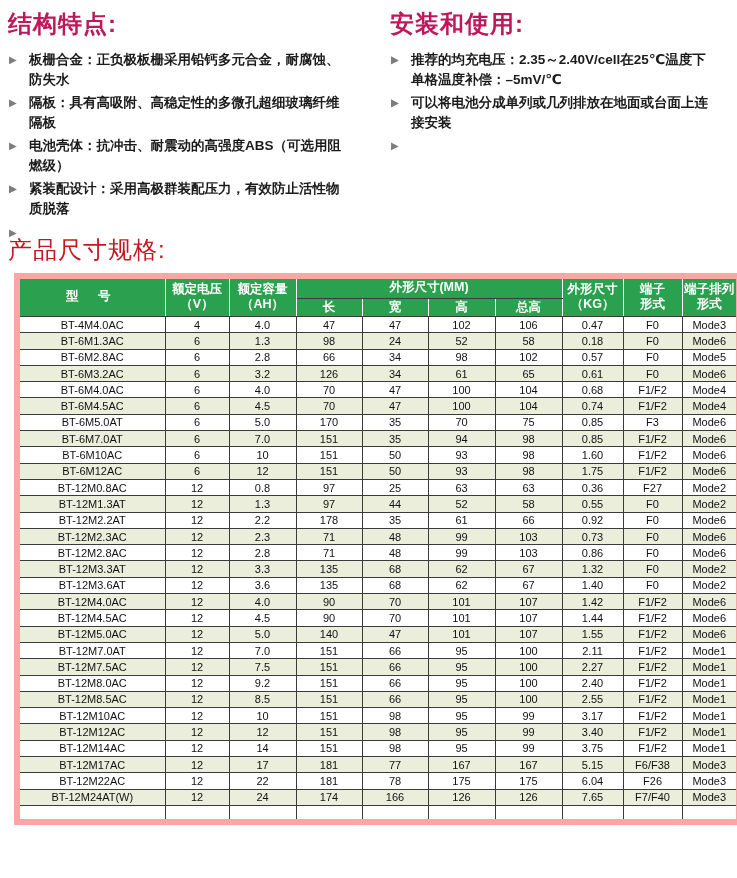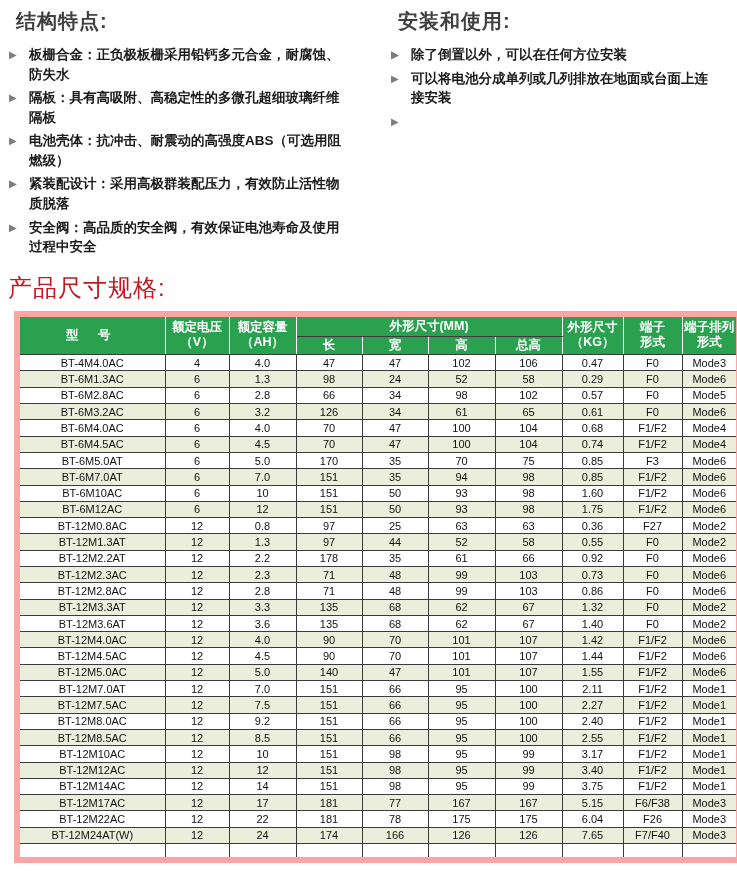--- a/index.html
+++ b/index.html
@@ -11,25 +11,25 @@
     color: #1b1b1b;
   }
   .page { padding: 6px 6px 0 8px; }
 
   
   .columns { display: flex; }
   .col-left  { width: 378px; flex: 0 0 378px; }
   .col-right { flex: 1; padding-left: 4px; }
 
   .section-title {
-    color: #404040;
-    font-size: 20px;
+    color: #be185d;
+    font-size: 24px;
     font-weight: 700;
     letter-spacing: 1px;
-    margin: 2px 0 10px 8px;
+    margin: 2px 0 10px 0;
   }
   .item {
     position: relative;
     padding-left: 21px;
     margin-bottom: 4px;
     font-size: 13.5px;
     font-weight: 700;
     line-height: 1.45;
   }
   .item .bullet {
@@ -112,37 +112,36 @@
       <div class="item">
         <span class="bullet">▶</span>
       </div>
       <div class="item">
         <span class="bullet">▶</span>
         <span class="item-text">紧装配设计：采用高极群装配压力，有效防止活性物
 质脱落</span>
       </div>
       <div class="item">
         <span class="bullet">▶</span>
-        <span class="item-text">安全阀：高品质的安全阀，有效保证电池寿命及使用
-过程中安全</span>
       </div>
     </div>
 
     <div class="col-right">
       <div class="section-title">安装和使用:</div>
 
       <div class="item">
         <span class="bullet">▶</span>
       </div>
       <div class="item">
         <span class="bullet">▶</span>
-      </div>
-      <div class="item">
-        <span class="bullet">▶</span>
-        <span class="item-text">除了倒置以外，可以在任何方位安装</span>
+        <span class="item-text">推荐的均充电压：2.35～2.40V/cell在25℃温度下
+单格温度补偿：–5mV/℃</span>
+      </div>
+      <div class="item">
+        <span class="bullet">▶</span>
       </div>
       <div class="item">
         <span class="bullet">▶</span>
         <span class="item-text">可以将电池分成单列或几列排放在地面或台面上连
 接安装</span>
       </div>
       <div class="item">
         <span class="bullet">▶</span>
       </div>
     </div>
@@ -210,21 +209,21 @@
           <td>Mode3</td>
         </tr>
         <tr>
           <td>BT-6M1.3AC</td>
           <td>6</td>
           <td>1.3</td>
           <td>98</td>
           <td>24</td>
           <td>52</td>
           <td>58</td>
-          <td>0.29</td>
+          <td>0.18</td>
           <td>F0</td>
           <td>Mode6</td>
         </tr>
         <tr>
           <td>BT-6M2.8AC</td>
           <td>6</td>
           <td>2.8</td>
           <td>66</td>
           <td>34</td>
           <td>98</td>

